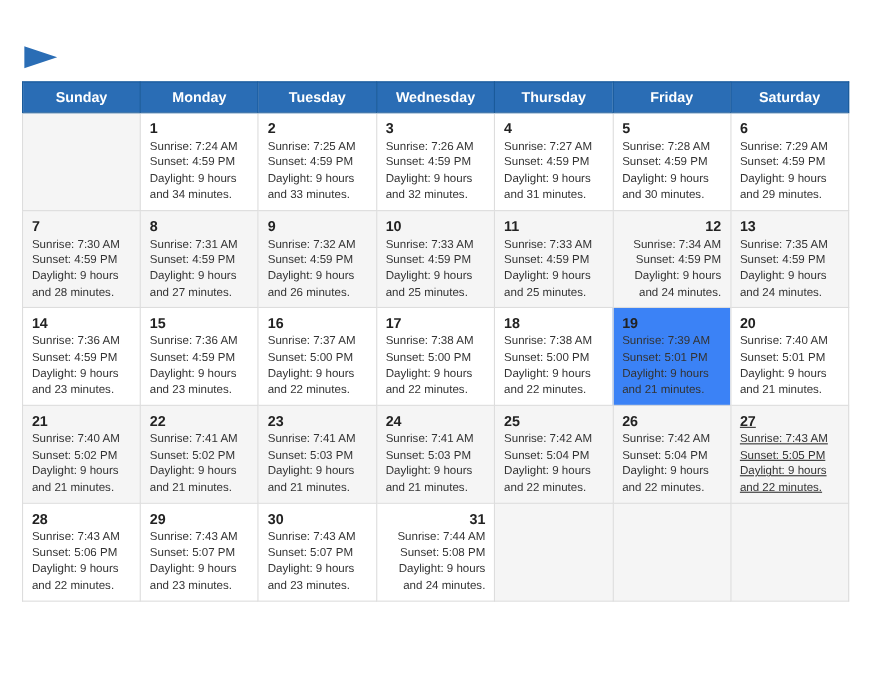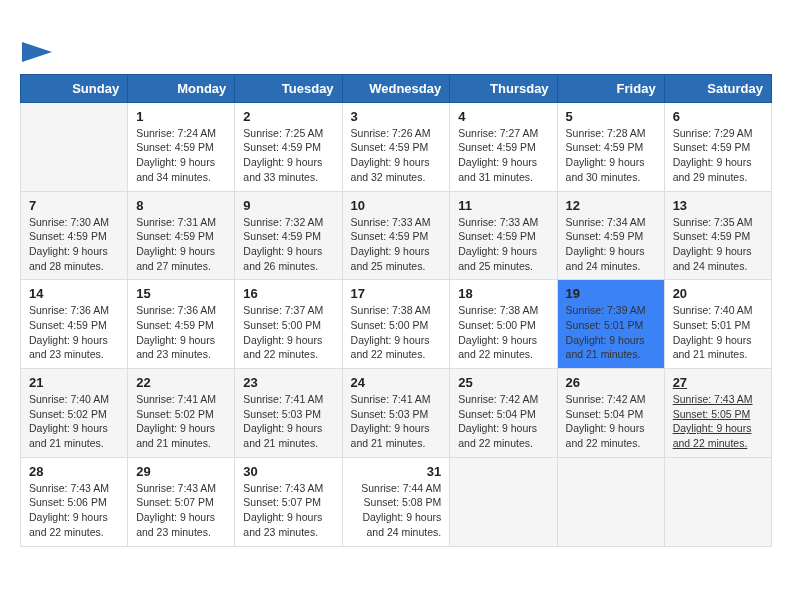--- a/index.html
+++ b/index.html
@@ -43,21 +43,21 @@
       margin-bottom: 10px;
     }
     .calendar {
       width: 100%;
       border-collapse: collapse;
       border: 1px solid #ccc;
     }
     .calendar th {
       background-color: #2a6db5;
       color: #fff;
-      text-align: right;
+      text-align: center;
       padding: 6px 8px;
       font-size: 13px;
       border: 1px solid #1a5a9a;
     }
     .calendar td {
       vertical-align: top;
       padding: 6px 8px;
       border: 1px solid #ddd;
       font-size: 11px;
       color: #333;
@@ -169,21 +169,21 @@
           <div class="day-info">Sunrise: 7:32 AM<br>Sunset: 4:59 PM<br>Daylight: 9 hours and 26 minutes.</div>
         </td>
         <td style="background: rgb(245, 245, 245);">
           <span class="day-number">10</span>
           <div class="day-info">Sunrise: 7:33 AM<br>Sunset: 4:59 PM<br>Daylight: 9 hours and 25 minutes.</div>
         </td>
         <td style="background: rgb(245, 245, 245);">
           <span class="day-number">11</span>
           <div class="day-info">Sunrise: 7:33 AM<br>Sunset: 4:59 PM<br>Daylight: 9 hours and 25 minutes.</div>
         </td>
-        <td style="background: rgb(245, 245, 245);">
+        <td style="background: rgb(245, 245, 245); text-align: right;">
           <span class="day-number">12</span>
           <div class="day-info">Sunrise: 7:34 AM<br>Sunset: 4:59 PM<br>Daylight: 9 hours and 24 minutes.</div>
         </td>
         <td style="background: rgb(245, 245, 245);">
           <span class="day-number">13</span>
           <div class="day-info">Sunrise: 7:35 AM<br>Sunset: 4:59 PM<br>Daylight: 9 hours and 24 minutes.</div>
         </td>
       </tr>
       <tr>
         <td style="background: rgb(255, 255, 255);">

